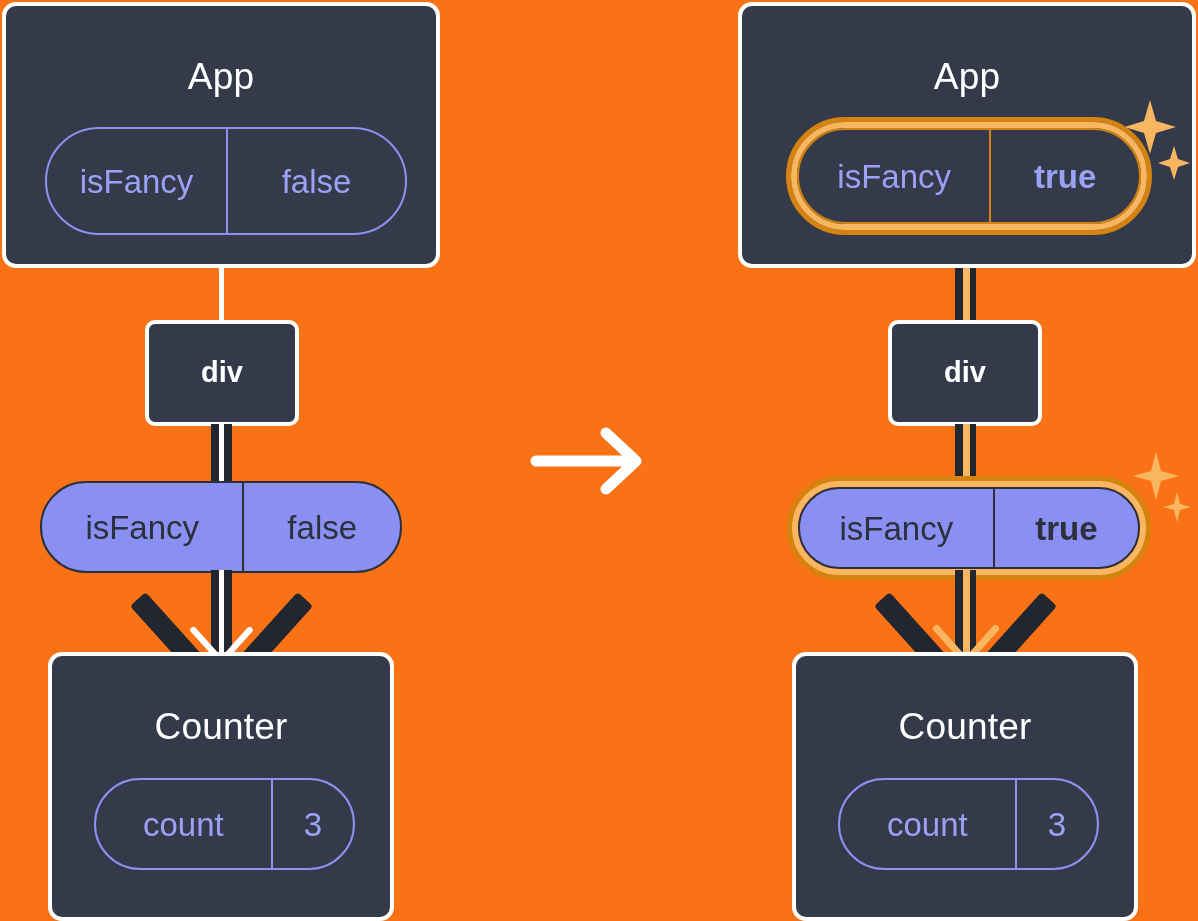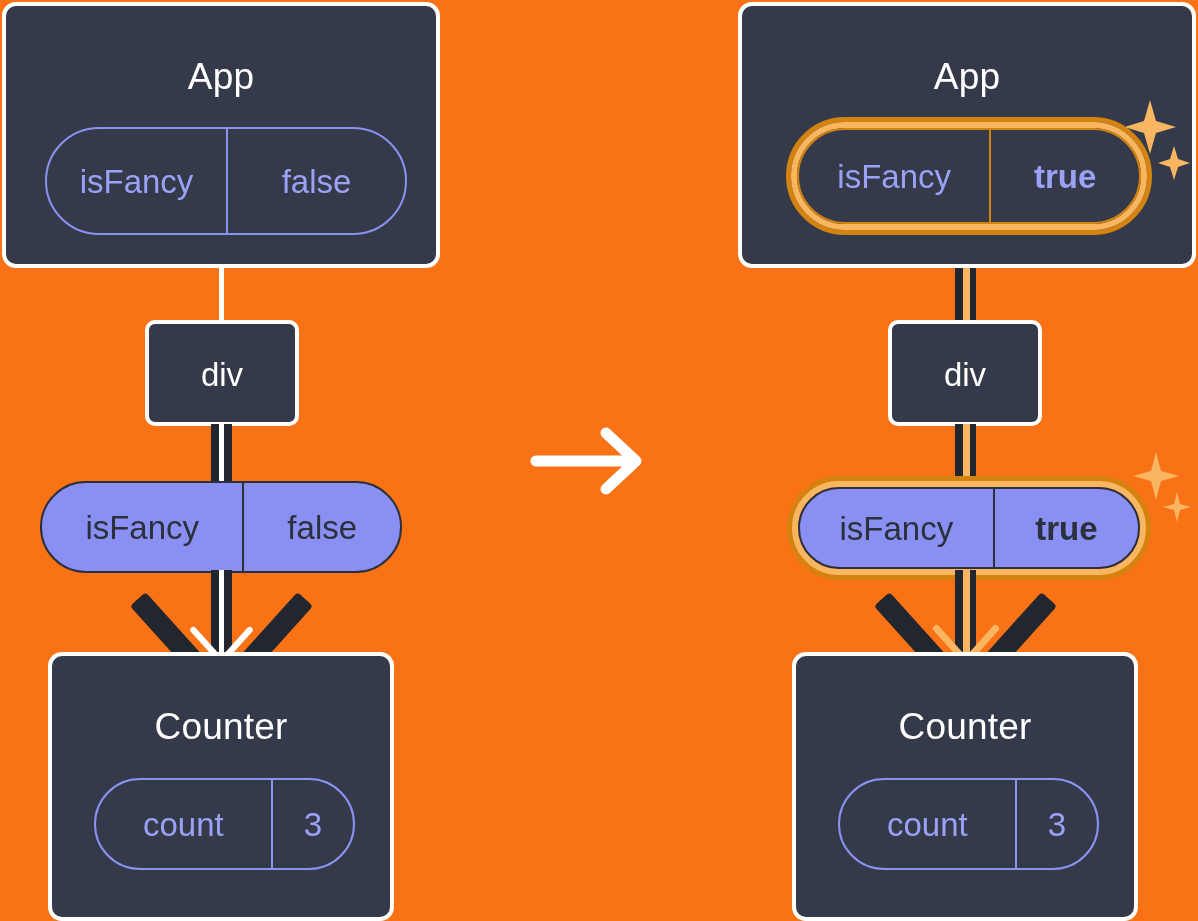--- a/index.html
+++ b/index.html
@@ -38,22 +38,22 @@
     letter-spacing: 0.2px;
     line-height: 1;
     white-space: nowrap;
   }
   .div-label {
     position: absolute;
     left: 0;
     right: 0;
     text-align: center;
     color: #ffffff;
-    font-size: 33px;
-    font-weight: 400;
+    font-size: 29px;
+    font-weight: 700;
     line-height: 1;
   }
 
   
   .pill {
     position: absolute;
     display: flex;
     align-items: stretch;
     box-sizing: border-box;
     border-radius: 999px;

